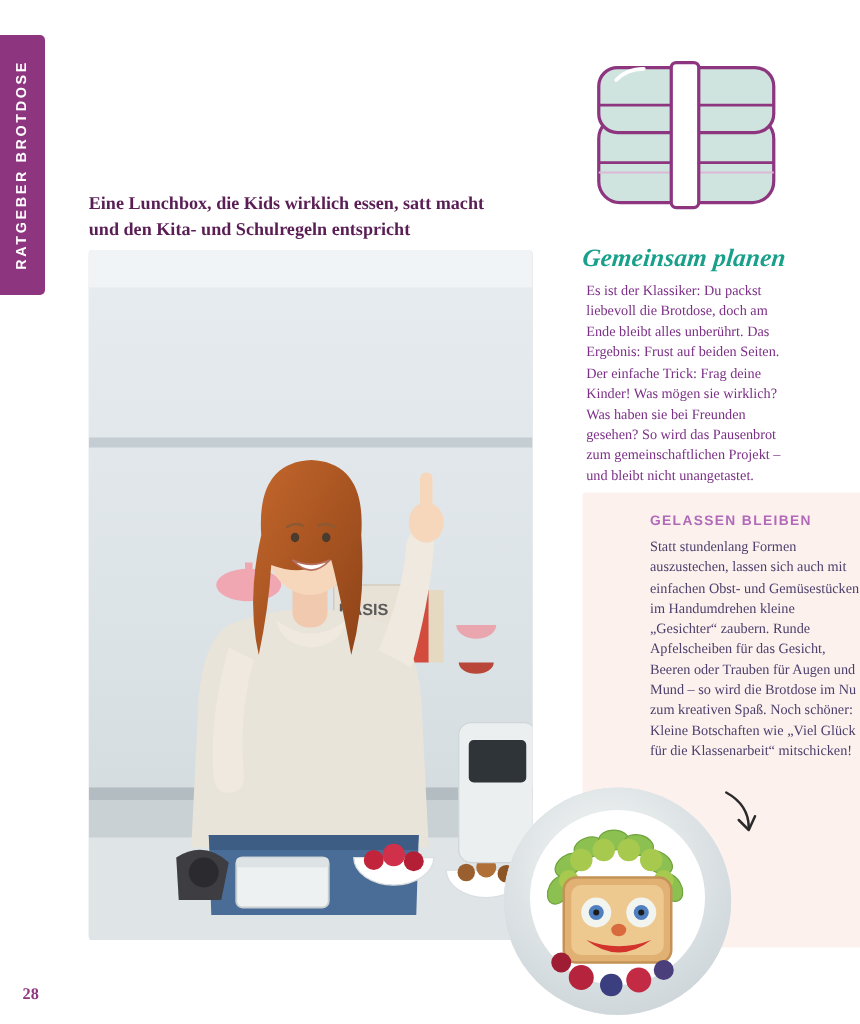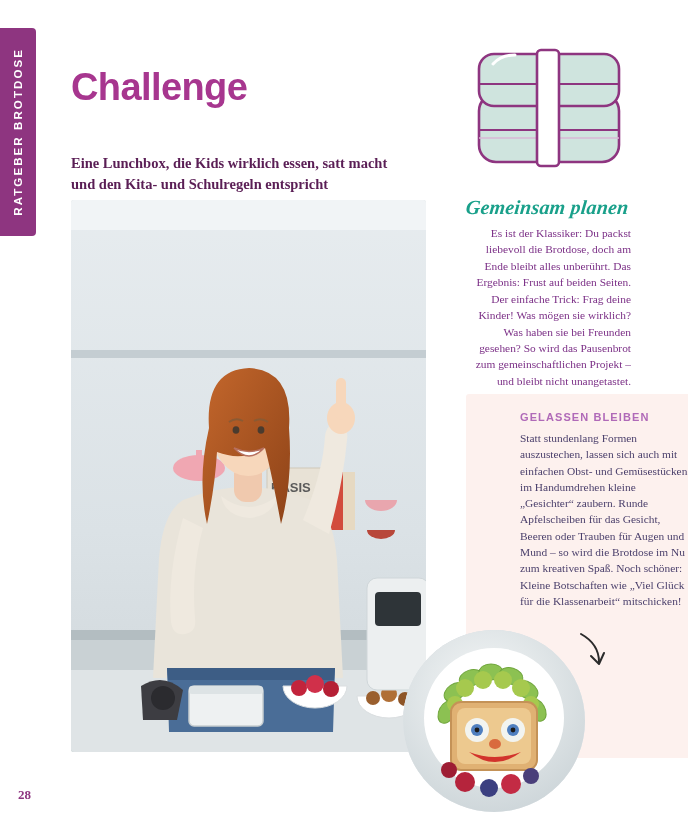--- a/index.html
+++ b/index.html
@@ -116,21 +116,21 @@
     line-height: 1.1;
     letter-spacing: 0.2px;
     margin: 0 0 7px 0;
     transform: skewX(-6deg);
   }
   .body-text {
     color: #7b2f86;
     font-family: "Liberation Serif", serif;
     font-size: 11.4px;
     line-height: 1.44;
-    text-align: right;
+    text-align: left;
     margin: 3px;
   }
 
   
   .tipbox {
     position: absolute;
     left: 466px;
     top: 394px;
     width: 200px;
     height: 364px;
@@ -179,21 +179,20 @@
 </head>
 <body>
 
 <div class="side-tab">
   <span class="label">RATGEBER BROTDOSE</span>
 </div>
 
 <div class="page-number">28</div>
 
 <h1 class="headline">
-  <span class="l2">Challenge</span>
 </h1>
 <p class="subhead">Eine Lunchbox, die Kids wirklich essen, satt macht und den Kita- und Schulregeln entspricht</p>
 
 <div class="lunchbox-ill">
   <svg width="172" height="152" viewBox="0 0 172 152" xmlns="http://www.w3.org/2000/svg">
 
     <rect x="16" y="60" width="140" height="68" rx="17" fill="#cfe4de" stroke="#8e3580" stroke-width="2.6"></rect>
 
     <path d="M16 96 H156" stroke="#8e3580" stroke-width="2.2" fill="none"></path>
     <path d="M16 104 H156" stroke="#d9b9d6" stroke-width="1.6" fill="none"></path>

